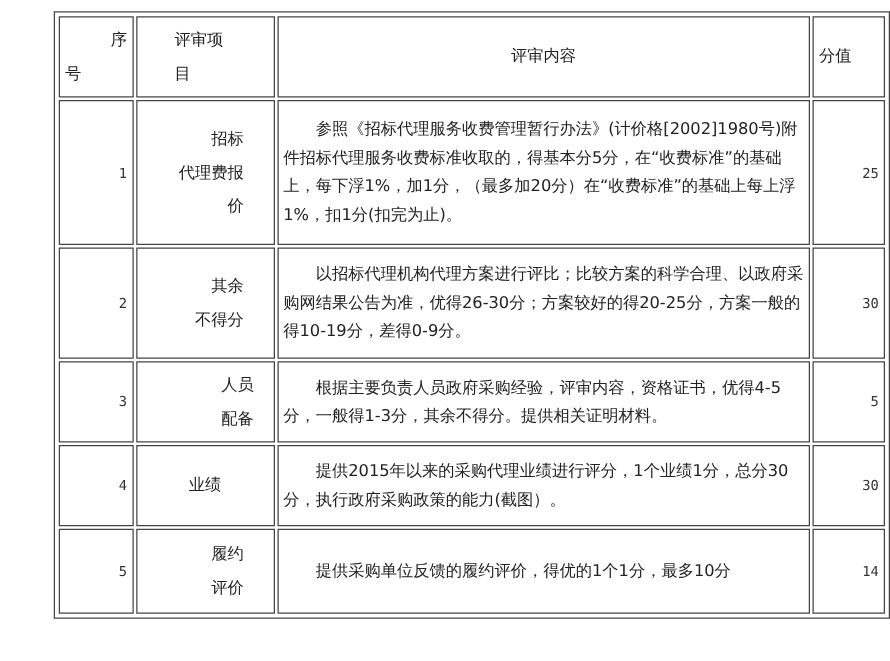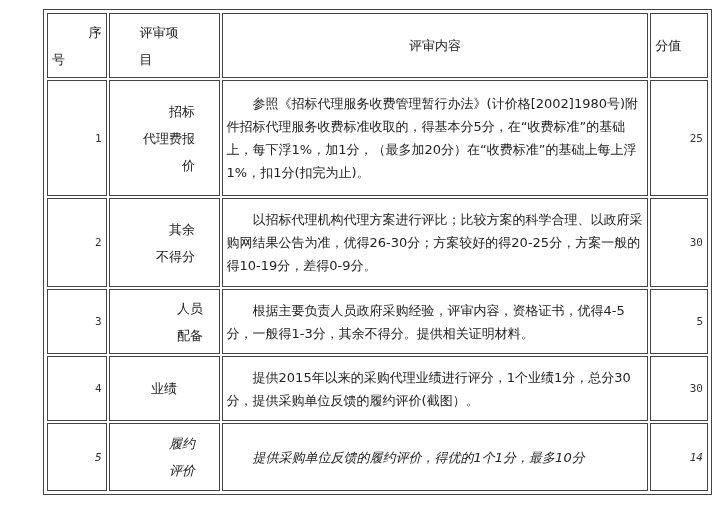--- a/index.html
+++ b/index.html
@@ -38,21 +38,21 @@
   .c-no { width: 36px; text-align: right; }
   .c-item { width: 77px; text-align: center; margin-left: 48px; }
   .c-content { width: 450px; text-align: left; padding-left: 4px !important; }
   .c-score { width: 34px; text-align: right; }
 
   tr.head td { height: 63px; }
   tr.r1 td { height: 114px; }
   tr.r2 td { height: 87px; }
   tr.r3 td { height: 63px; padding-left: 20px; }
   tr.r4 td { height: 63px; }
-  tr.r5 td { height: 66px; font-style: italic; }
+  tr.r5 td { height: 66px; }
 
   .num {
     font-family: "DejaVu Sans Mono", "Liberation Mono", monospace;
     font-size: 11px;
     color: #333;
   }
   .head .c-no span, .head .c-item span { display: block; }
   .item-text {
     display: inline-block;
     text-align: right;
@@ -123,21 +123,21 @@
     </td>
     <td class="c-score num">5</td>
   </tr>
 
   <tr class="r4">
     <td class="c-no num">4</td>
     <td class="c-item">
       <span>业绩</span>
     </td>
     <td class="c-content">
-      <div class="content-text">提供2015年以来的采购代理业绩进行评分，1个业绩1分，总分30分，提供采购单位反馈的履约评价(截图）。</div>
+      <div class="content-text">提供2015年以来的采购代理业绩进行评分，1个业绩1分，总分30分，执行政府采购政策的能力(截图）。</div>
     </td>
     <td class="c-score num">30</td>
   </tr>
 
   <tr class="r5">
     <td class="c-no num">5</td>
     <td class="c-item">
       <span class="item-text indent">履约评价</span>
     </td>
     <td class="c-content">

